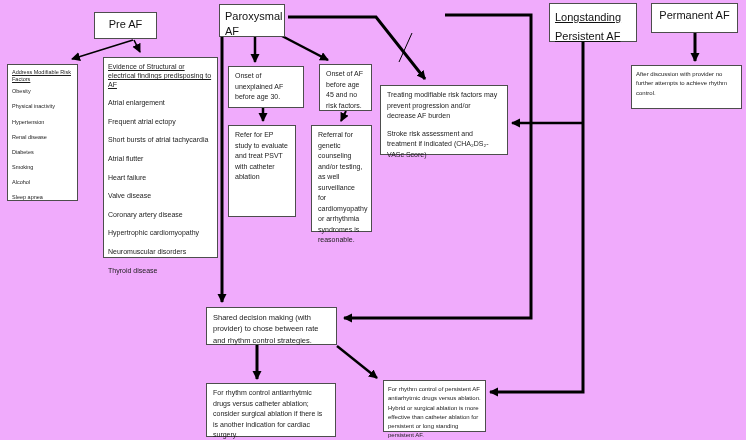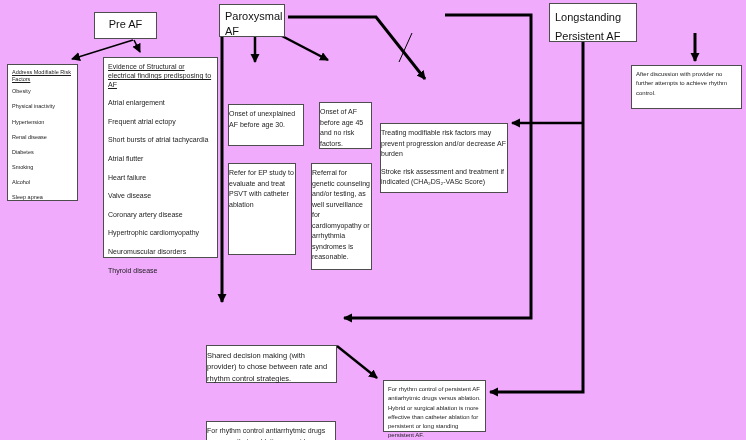--- a/index.html
+++ b/index.html
@@ -8,21 +8,21 @@
     font-family:"Liberation Sans",sans-serif;color:#1c1c1c;overflow:hidden;
   }
   #wires{position:absolute;left:0;top:0;width:746px;height:440px;z-index:1;}
   .box{
     position:absolute;background:#ffffff;border:1px solid #4d4d4d;
     box-sizing:border-box;z-index:2;
   }
   .title{font-size:11px;line-height:1.35;padding:4px 5px;color:#111;}
   .title.center{text-align:center;}
   .title.tall{line-height:1.7;}
-  .small{font-size:7px;line-height:1.5;padding:4px 0;margin-top:38px;}
+  .small{font-size:7px;line-height:1.5;padding:4px 6px;}
   .tiny{font-size:6px;line-height:1.55;padding:4px 4px;}
   .listbox{padding:4px 4px;}
   .list-heading{text-decoration:underline;margin:0 0 5px 0;}
   .list-item{margin:0 0 7px 0;}
   .addr{font-size:5.5px;line-height:1.3;}
   .addr .list-item{margin:0 0 8px 0;}
   .evid{font-size:7px;line-height:1.3;}
   .evid .list-heading{margin-bottom:9px;}
   .evid .list-item{margin:0 0 9.5px 0;}
   .para{margin:0 0 7px 0;}
@@ -58,24 +58,27 @@
 
   <div class="box title center" style="left:94px;top:12px;width:63px;height:27px;">
     <span>Pre AF</span>
   </div>
 
   <div class="box title" style="left:210px;top:4px;width:66px;height:33px;margin-left:9px;">
     <span>Paroxysmal AF</span>
   </div>
 
 
-  <div class="box title tall" style="left:549px;top:3px;width:88px;height:39px;">
+  <div class="box title tall" style="left:549px;top:3px;width:88px;height:39px;text-decoration:underline;">
     <span>Longstanding Persistent AF</span>
   </div>
 
+  <div class="box title center" style="left:651px;top:3px;width:87px;height:30px;">
+    <span>Permanent AF</span>
+  </div>
 
   <div class="box listbox addr" style="left:7px;top:64px;width:71px;height:137px;">
     <div class="list-heading">Address Modifiable Risk Factors</div>
     <div class="list-item">Obesity</div>
     <div class="list-item">Physical inactivity</div>
     <div class="list-item">Hypertension</div>
     <div class="list-item">Renal disease</div>
     <div class="list-item">Diabetes</div>
     <div class="list-item">Smoking</div>
     <div class="list-item">Alcohol</div>

